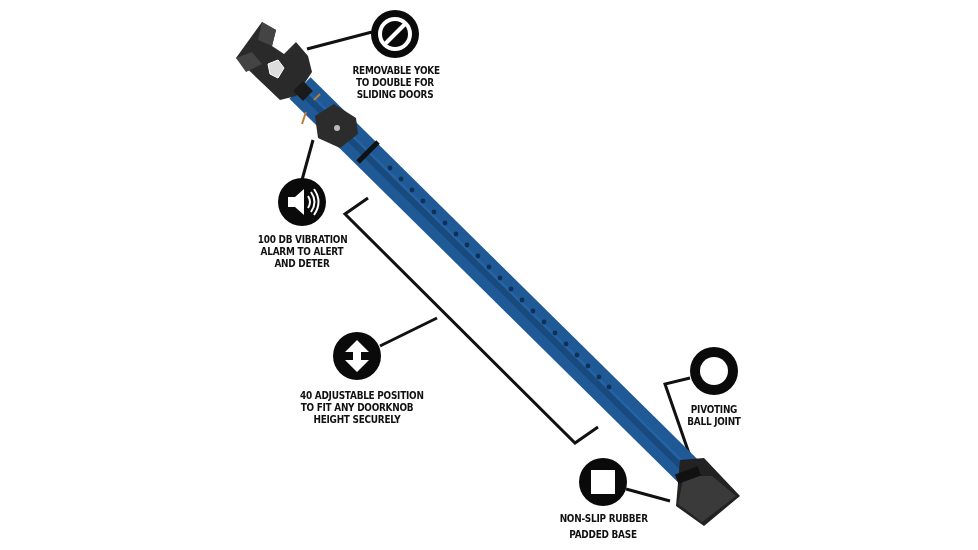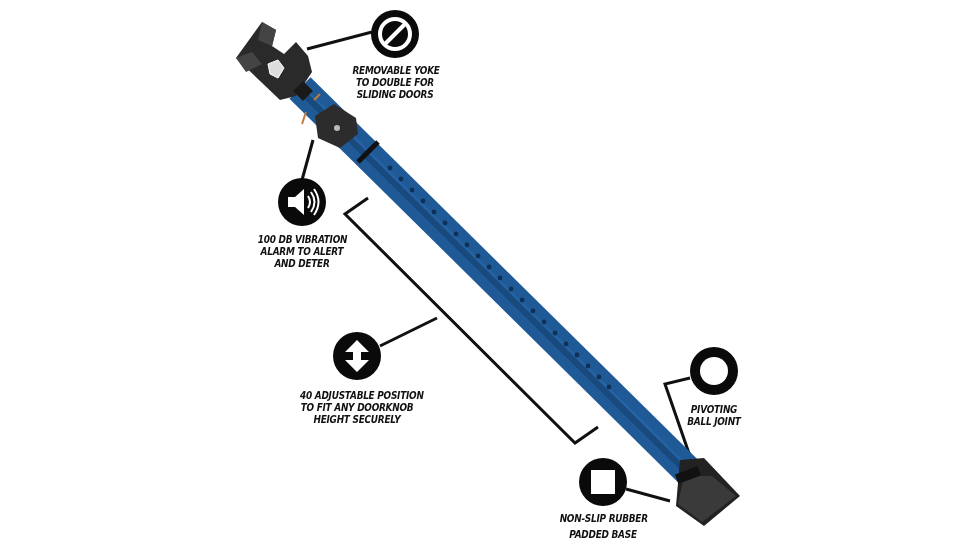--- a/index.html
+++ b/index.html
@@ -1,17 +1,17 @@
 <!DOCTYPE html>
 <html><head>
 <meta charset="utf-8">
 <style>
   html,body{margin:0;padding:0;background:#ffffff;}
   body{width:978px;height:550px;position:relative;overflow:hidden;font-family:"DejaVu Sans",sans-serif;}
-  .stage{position:absolute;left:0;top:0;width:978px;height:550px;font-style:italic;}
+  .stage{position:absolute;left:0;top:0;width:978px;height:550px;}
   svg.art{position:absolute;left:0;top:0;}
   .label{position:absolute;text-align:center;font-family:"DejaVu Sans",sans-serif;font-weight:bold;font-size:10.5px;line-height:12px;color:#111;letter-spacing:-0.3px;text-transform:uppercase;transform:scaleX(0.85);transform-origin:center top;white-space:nowrap;}
   .label span{display:block;}
   .icon{position:absolute;border-radius:50%;background:#0a0a0a;}
 </style>
 </head>
 <body>
 
 <div class="stage">
 

